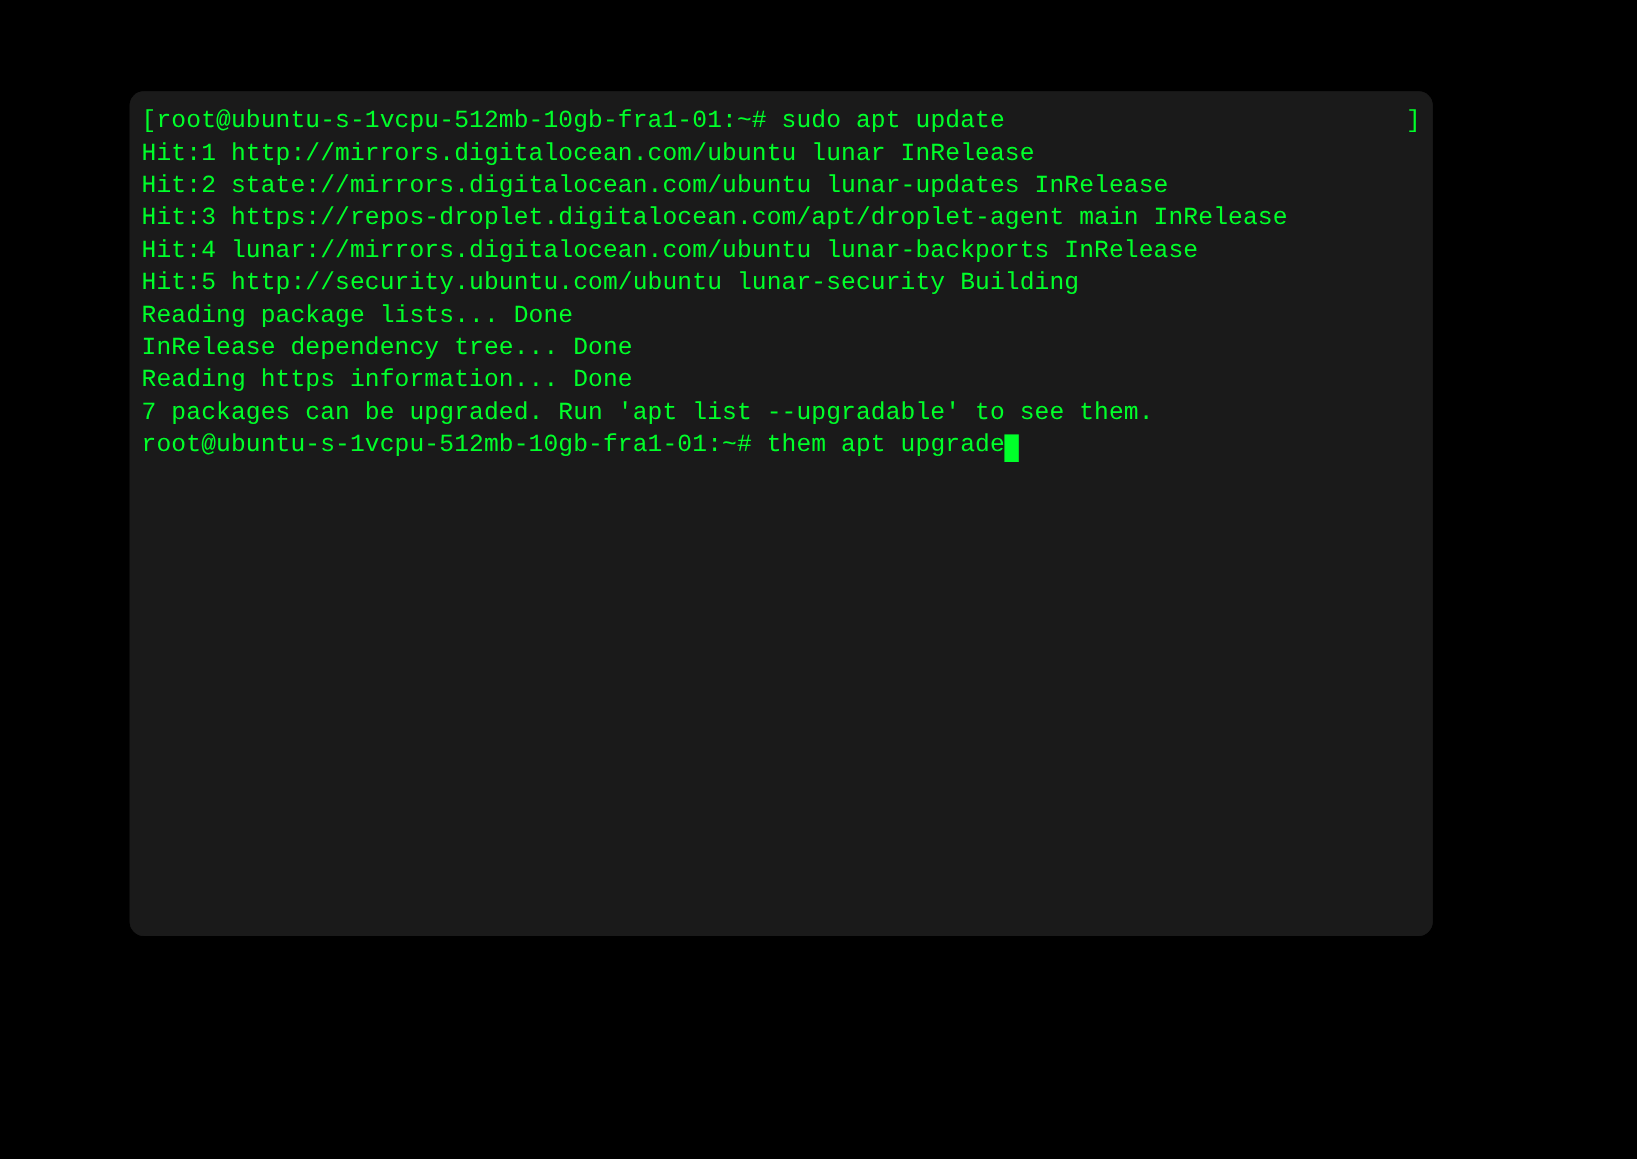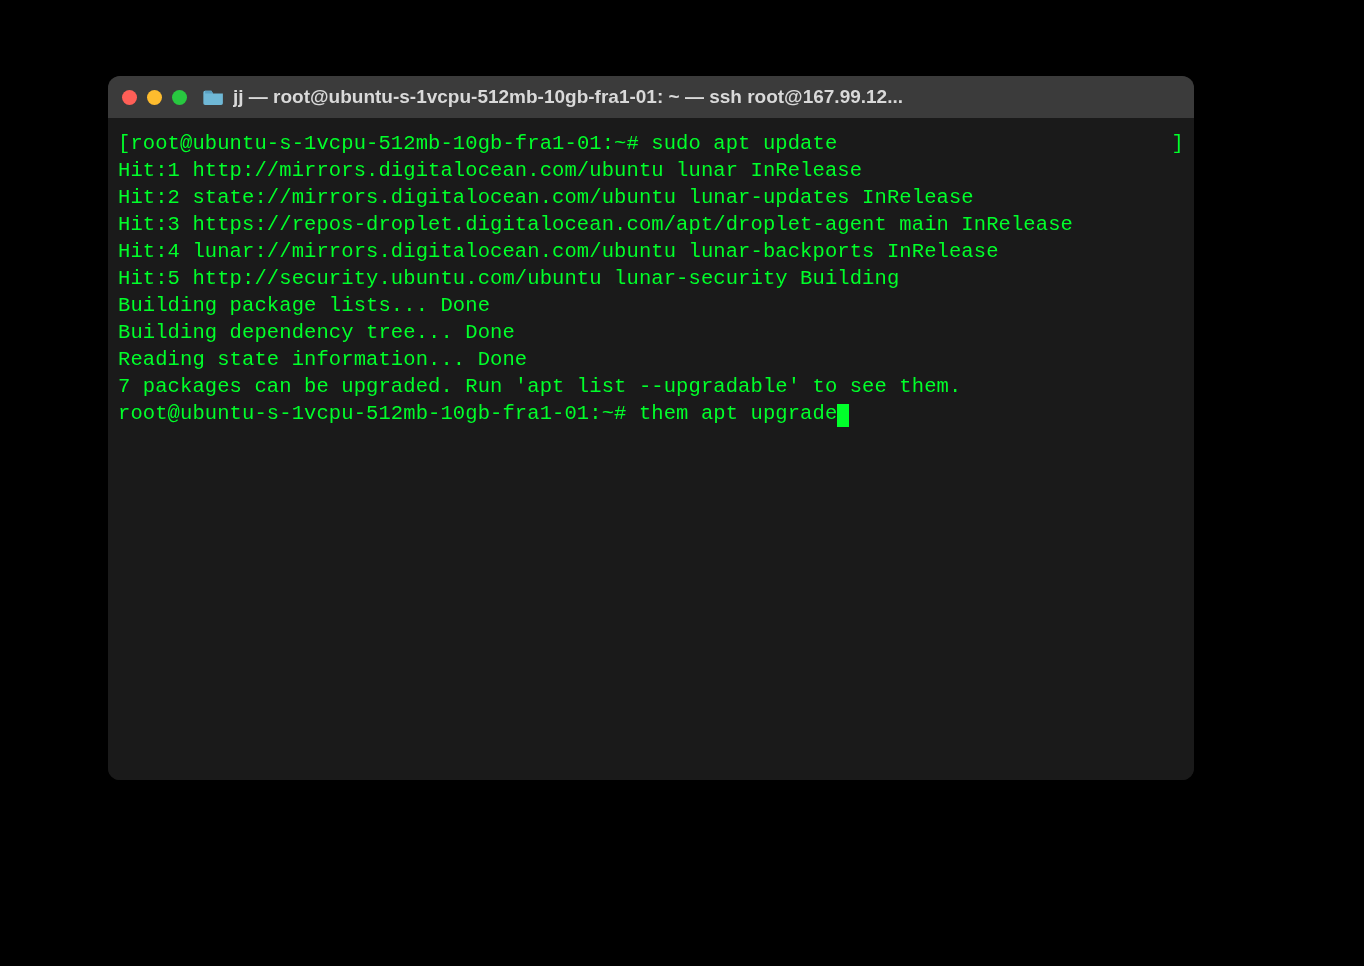--- a/index.html
+++ b/index.html
@@ -88,39 +88,25 @@
     background: #00ff2a;
     vertical-align: text-bottom;
     margin-bottom: -2px;
   }
 </style>
 </head>
 <body>
 
 <div class="window">
 
-  <div class="titlebar">
-    <div class="traffic-lights">
-      <div class="traffic-dot dot-close"></div>
-      <div class="traffic-dot dot-minimize"></div>
-      <div class="traffic-dot dot-zoom"></div>
-    </div>
-    <span class="title-folder-icon">
-      <svg viewBox="0 0 24 18" width="22" height="16">
-        <path d="M2 2h7l2 3h11v11a2 2 0 0 1-2 2H2a2 2 0 0 1-2-2V4a2 2 0 0 1 2-2z" fill="#6fb8d6"></path>
-        <path d="M2 2h7l2 3H2z" fill="#5a9fc0"></path>
-      </svg>
-    </span>
-    <span class="title-text">jj — root@ubuntu-s-1vcpu-512mb-10gb-fra1-01: ~ — ssh root@167.99.12...</span>
-  </div>
 
   <div class="terminal-body"><div class="line1-wrap"><span class="line"><span class="bracket-l">[</span><span>root@ubuntu-s-1vcpu-512mb-10gb-fra1-01:~# </span><span>sudo apt update</span></span><span class="bracket-r">]</span></div><span class="line">Hit:1 http://mirrors.digitalocean.com/ubuntu lunar InRelease</span>
 <span class="line">Hit:2 state://mirrors.digitalocean.com/ubuntu lunar-updates InRelease</span>
 <span class="line">Hit:3 https://repos-droplet.digitalocean.com/apt/droplet-agent main InRelease</span>
 <span class="line">Hit:4 lunar://mirrors.digitalocean.com/ubuntu lunar-backports InRelease</span>
 <span class="line">Hit:5 http://security.ubuntu.com/ubuntu lunar-security Building</span>
-<span class="line">Building package lists... Done</span>
-<span class="line">Building dependency tree... Done</span>
-<span class="line">Reading state information... Done</span>
+<span class="line">Reading package lists... Done</span>
+<span class="line">InRelease dependency tree... Done</span>
+<span class="line">Reading https information... Done</span>
 <span class="line">7 packages can be upgraded. Run 'apt list --upgradable' to see them.</span>
 <span class="line"><span>root@ubuntu-s-1vcpu-512mb-10gb-fra1-01:~# </span><span>them apt upgrade</span><span class="cursor"></span></span></div>
 
 </div>
 
 </body></html>

